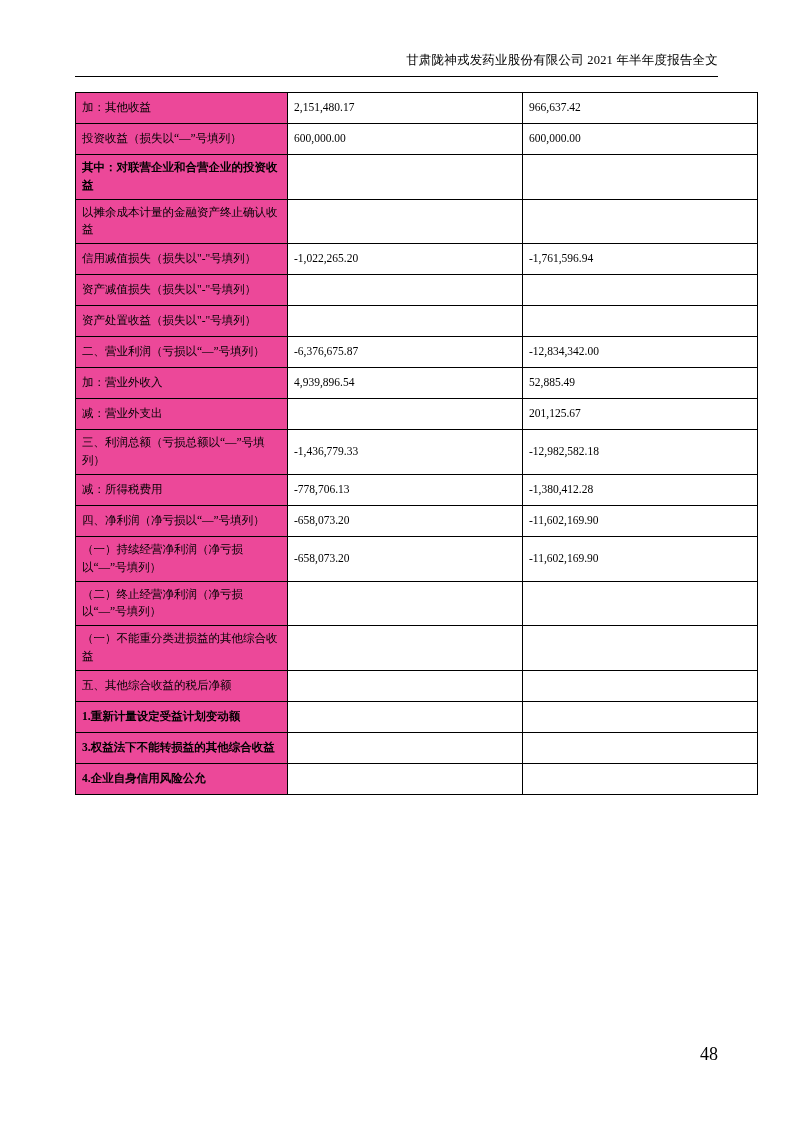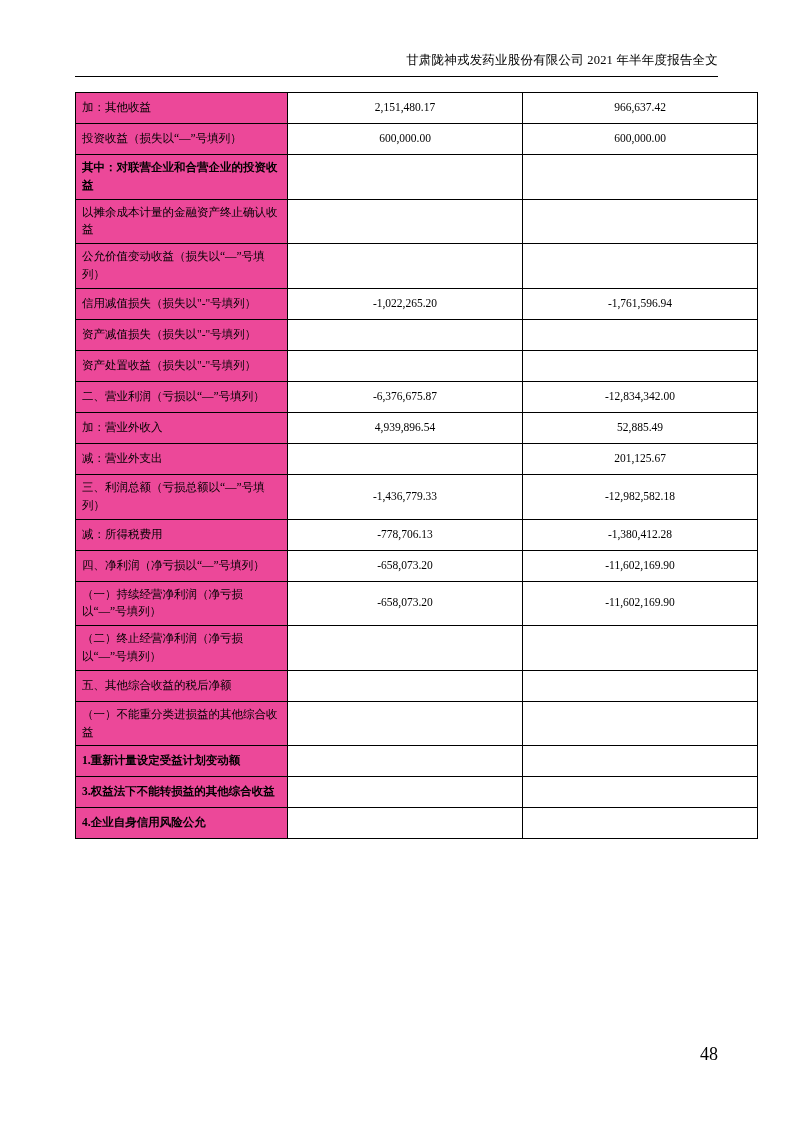--- a/index.html
+++ b/index.html
@@ -58,21 +58,21 @@
   }
   td.label {
     width: 199px;
     background: #ec4899;
     text-align: left;
     font-family: "Liberation Serif", "DejaVu Serif", serif;
   }
   td.num {
     width: 222px;
     background: #ffffff;
-    text-align: center;
+    text-align: left;
     padding-right: 8px;
     font-family: "Liberation Serif", "DejaVu Serif", serif;
   }
   .indent1 { padding-left: 14px; }
   .indent2 { padding-left: 26px; }
   .indent3 { padding-left: 38px; font-weight: bold; }
   .indent4 { padding-left: 48px; }
   .pagenum {
     position: absolute;
     top: 1044px;
@@ -106,25 +106,20 @@
             <td class="label indent3">其中：对联营企业和合营企业的投资收益</td>
             <td class="num"></td>
             <td class="num"></td>
           </tr>
           <tr>
             <td class="label indent4">以摊余成本计量的金融资产终止确认收益</td>
             <td class="num"></td>
             <td class="num"></td>
           </tr>
           <tr>
-            <td class="label indent2">公允价值变动收益（损失以“—”号填列）</td>
-            <td class="num"></td>
-            <td class="num"></td>
-          </tr>
-          <tr>
             <td class="label indent2">信用减值损失（损失以"-"号填列）</td>
             <td class="num">-1,022,265.20</td>
             <td class="num">-1,761,596.94</td>
           </tr>
           <tr>
             <td class="label indent2">资产减值损失（损失以"-"号填列）</td>
             <td class="num"></td>
             <td class="num"></td>
           </tr>
           <tr>
@@ -166,26 +161,26 @@
             <td class="label indent1">（一）持续经营净利润（净亏损以“—”号填列）</td>
             <td class="num">-658,073.20</td>
             <td class="num">-11,602,169.90</td>
           </tr>
           <tr>
             <td class="label indent1">（二）终止经营净利润（净亏损以“—”号填列）</td>
             <td class="num"></td>
             <td class="num"></td>
           </tr>
           <tr>
+            <td class="label indent1">（一）不能重分类进损益的其他综合收益</td>
+            <td class="num"></td>
+            <td class="num"></td>
+          </tr>
+          <tr>
             <td class="label indent0">五、其他综合收益的税后净额</td>
-            <td class="num"></td>
-            <td class="num"></td>
-          </tr>
-          <tr>
-            <td class="label indent1">（一）不能重分类进损益的其他综合收益</td>
             <td class="num"></td>
             <td class="num"></td>
           </tr>
           <tr>
             <td class="label indent3">1.重新计量设定受益计划变动额</td>
             <td class="num"></td>
             <td class="num"></td>
           </tr>
           <tr>
             <td class="label indent3">3.权益法下不能转损益的其他综合收益</td>

